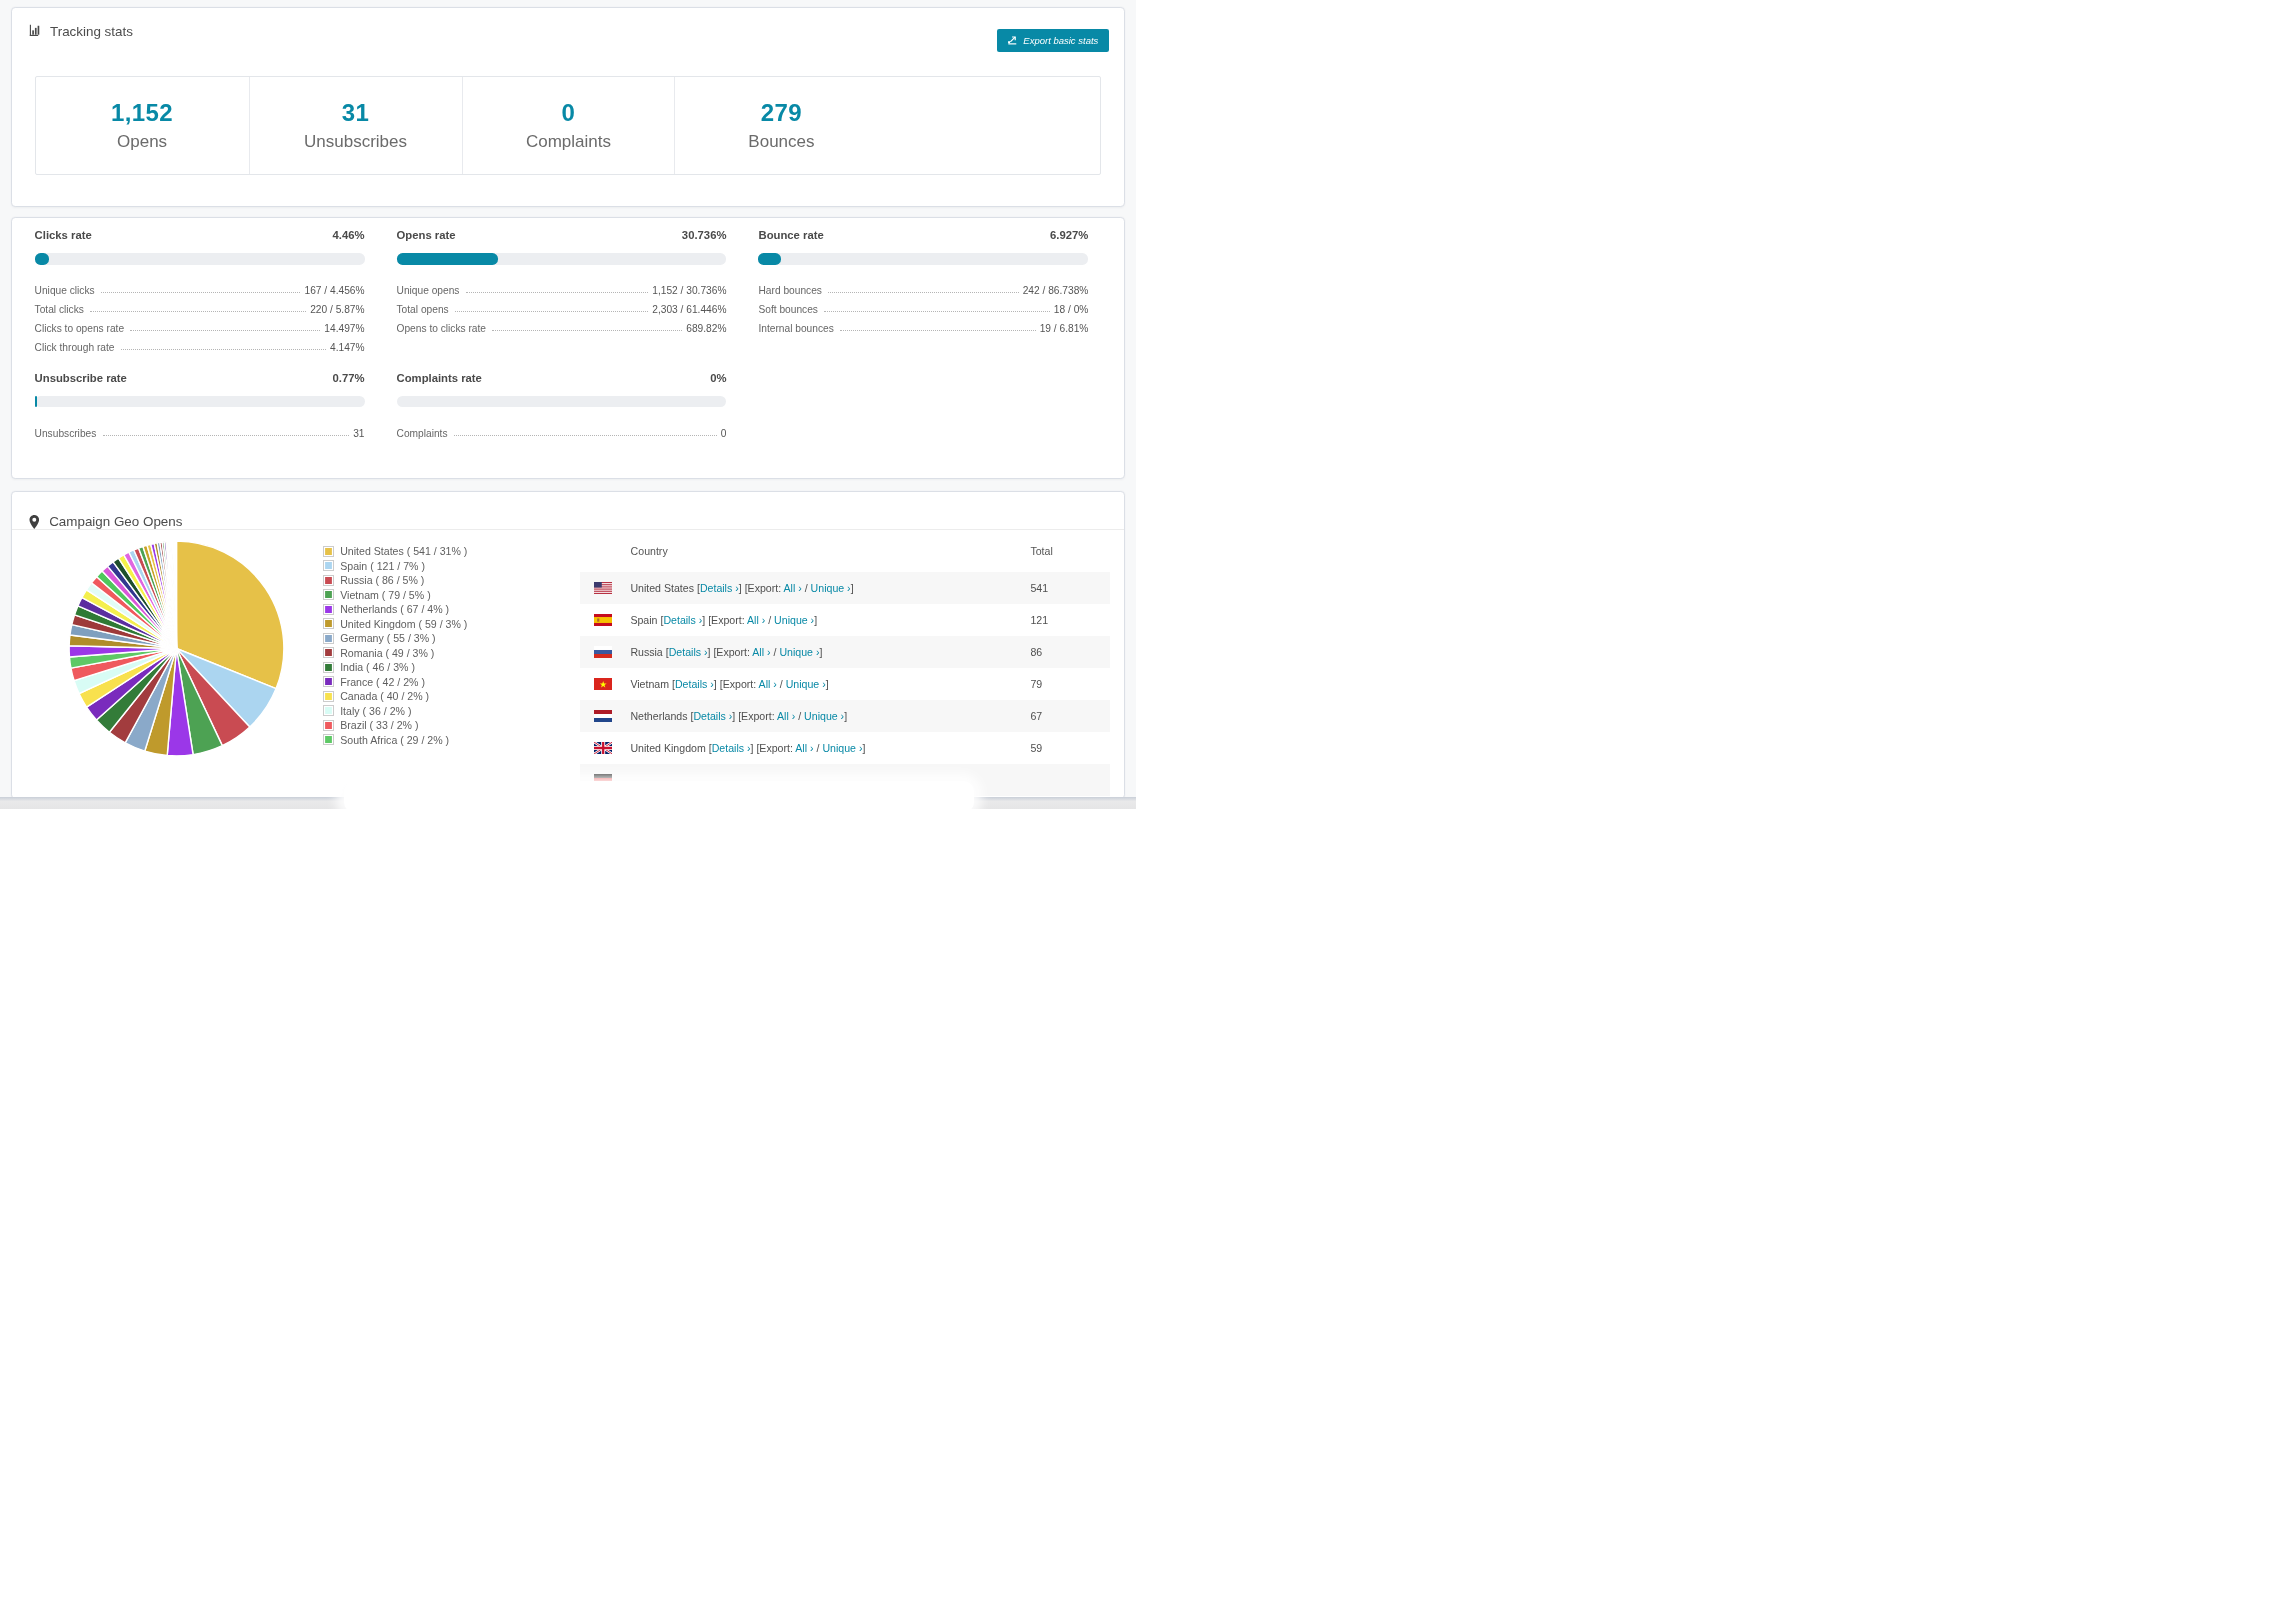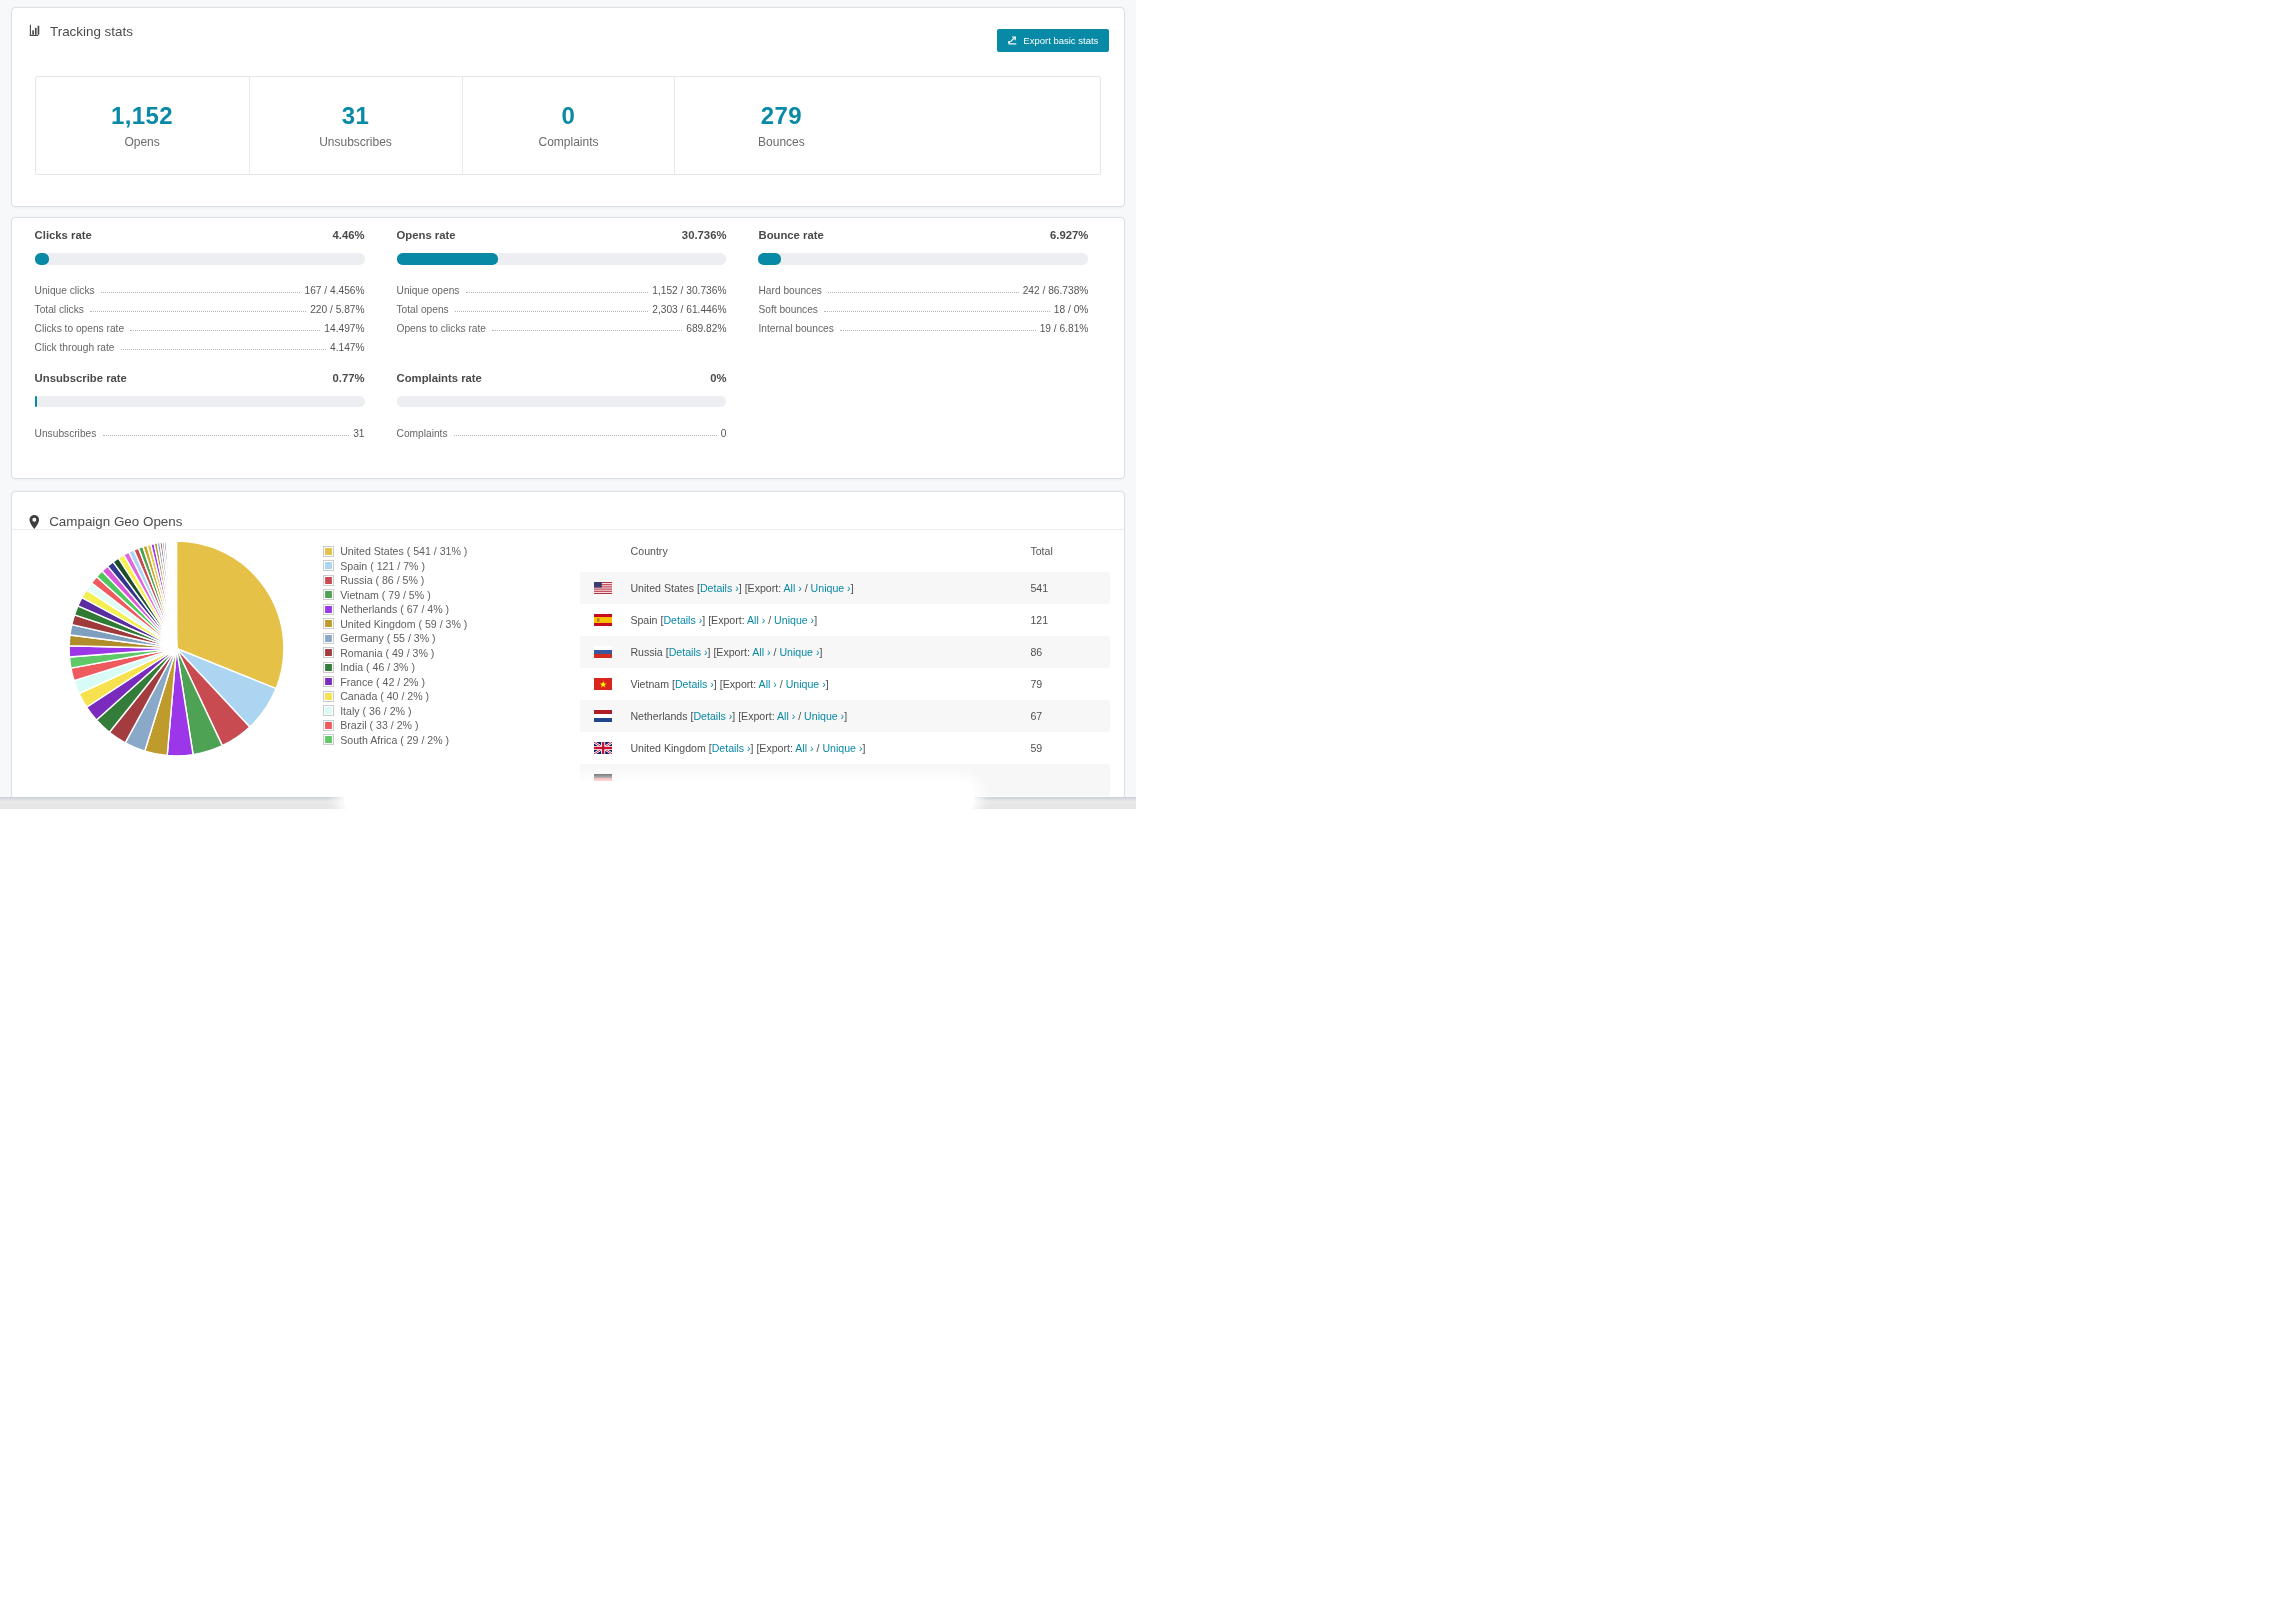--- a/index.html
+++ b/index.html
@@ -14,31 +14,31 @@
     box-shadow:0 0.7px 2.1px rgba(40,50,70,.05);
   }
   
   #card-tracking{top:7px;height:198px}
   .card-head{display:flex;align-items:center;gap:8px;padding:15.5px 17px 0 17px}
   .card-title{font-size:13.4px;color:#4c4c4c}
   .head-icon{flex:none;display:inline-flex;color:#4a4a4a}
   #export-btn{
     position:absolute;top:20.5px;right:15.5px;display:flex;align-items:center;gap:5.6px;
     background:#0889a6;color:#fff;border:none;border-radius:2.1px;
-    font-family:inherit;font-size:9.5px;padding:6.4px 10.6px;cursor:pointer;
+    font-family:inherit;font-size:9.5px;padding:6.4px 10.6px;cursor:pointer;font-style:italic;
   }
   #stats-strip{
     position:absolute;left:23px;right:23px;top:68px;height:97px;
     border:0.7px solid #e3e6ea;border-radius:2px;
     display:grid;grid-template-columns:repeat(5,1fr);
   }
   .stat-cell{display:flex;flex-direction:column;align-items:center;justify-content:center;border-left:0.7px solid #e8eaee}
   .stat-cell:first-child{border-left:none}
   .stat-value{font-size:24px;font-weight:700;color:#0889a6;letter-spacing:0.4px}
-  .stat-label{font-size:12px;color:#6b6b6b;margin-top:5px}
+  .stat-label{font-size:17px;color:#6b6b6b;margin-top:5px}
   
   #card-rates{top:217px;height:260px}
   #rates-grid{
     position:absolute;left:23px;right:36px;top:11.3px;
     display:grid;grid-template-columns:1fr 1fr 1fr;column-gap:32px;row-gap:17px;
     align-content:start;
   }
   .rate-head{display:flex;justify-content:space-between;align-items:baseline;height:15.5px;margin-bottom:8.5px}
   .rate-title,.rate-value{font-size:11.3px;font-weight:700;color:#4a4a4a}
   .bar{height:11.3px;background:#eceef1;border-radius:5.6px}

